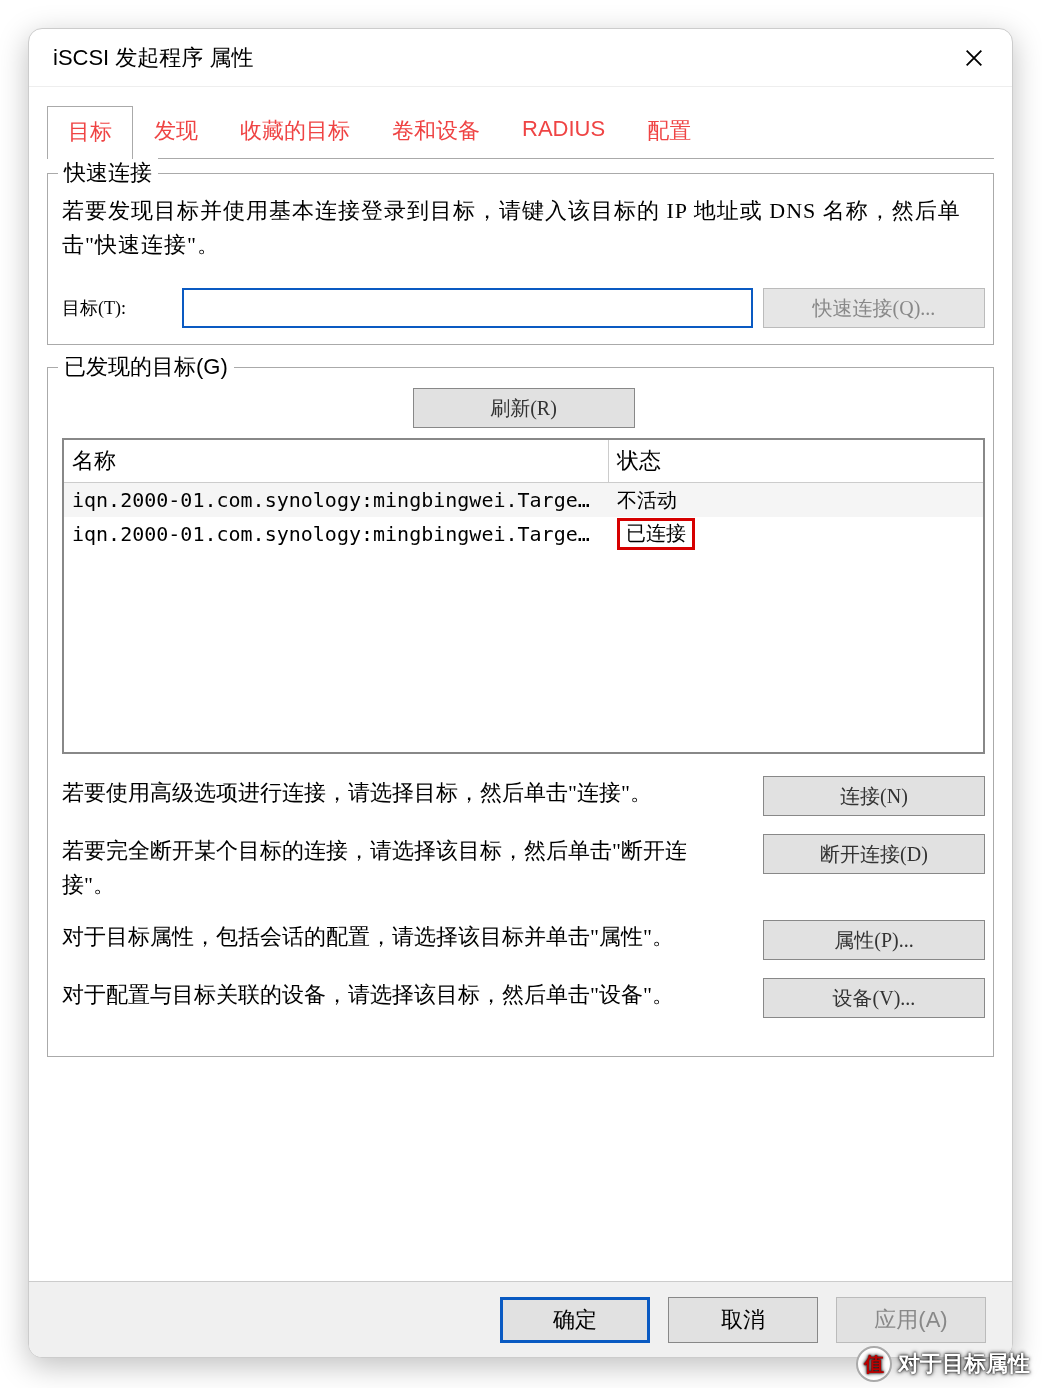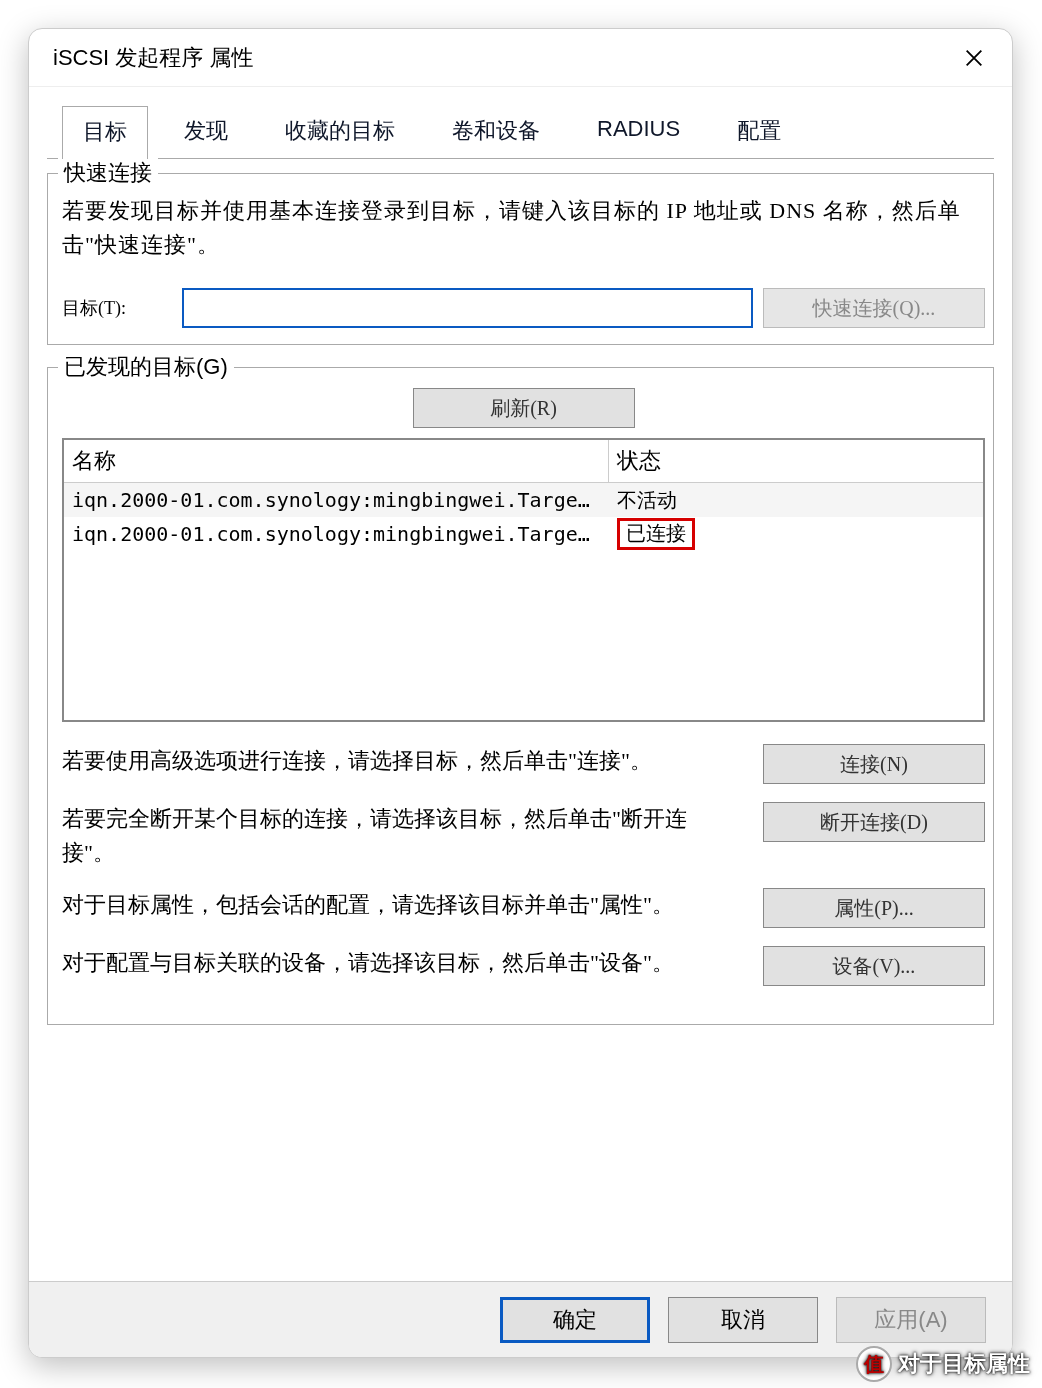--- a/index.html
+++ b/index.html
@@ -52,22 +52,21 @@
     display: flex;
     border-bottom: 1px solid #aaa;
     font-size: 22px;
   }
   .tab {
     padding: 10px 20px 12px 20px;
     border: 1px solid transparent;
     border-bottom: none;
     position: relative;
     cursor: pointer;
-    color: #0f172a;
-    margin-left: 15px;
+    color: #ef4444;
   }
   .tab.active {
     border-color: #aaa;
     background: #fff;
     top: 1px;
     z-index: 2;
   }
   .panel {
     border: 0;
     padding-top: 6px;
@@ -133,21 +132,21 @@
   }
   .btn-wide { width: 222px; }
   .btn-right-row {
     display: flex;
     justify-content: center;
     margin-bottom: 10px;
   }
   
   .table {
     border: 2px solid #888;
-    height: 284px;
+    height: 316px;
     overflow: hidden;
   }
   .thead {
     display: flex;
     background: #fff;
     font-size: 22px;
   }
   .th {
     padding: 6px 8px;
     border-right: 1px solid #ccc;

